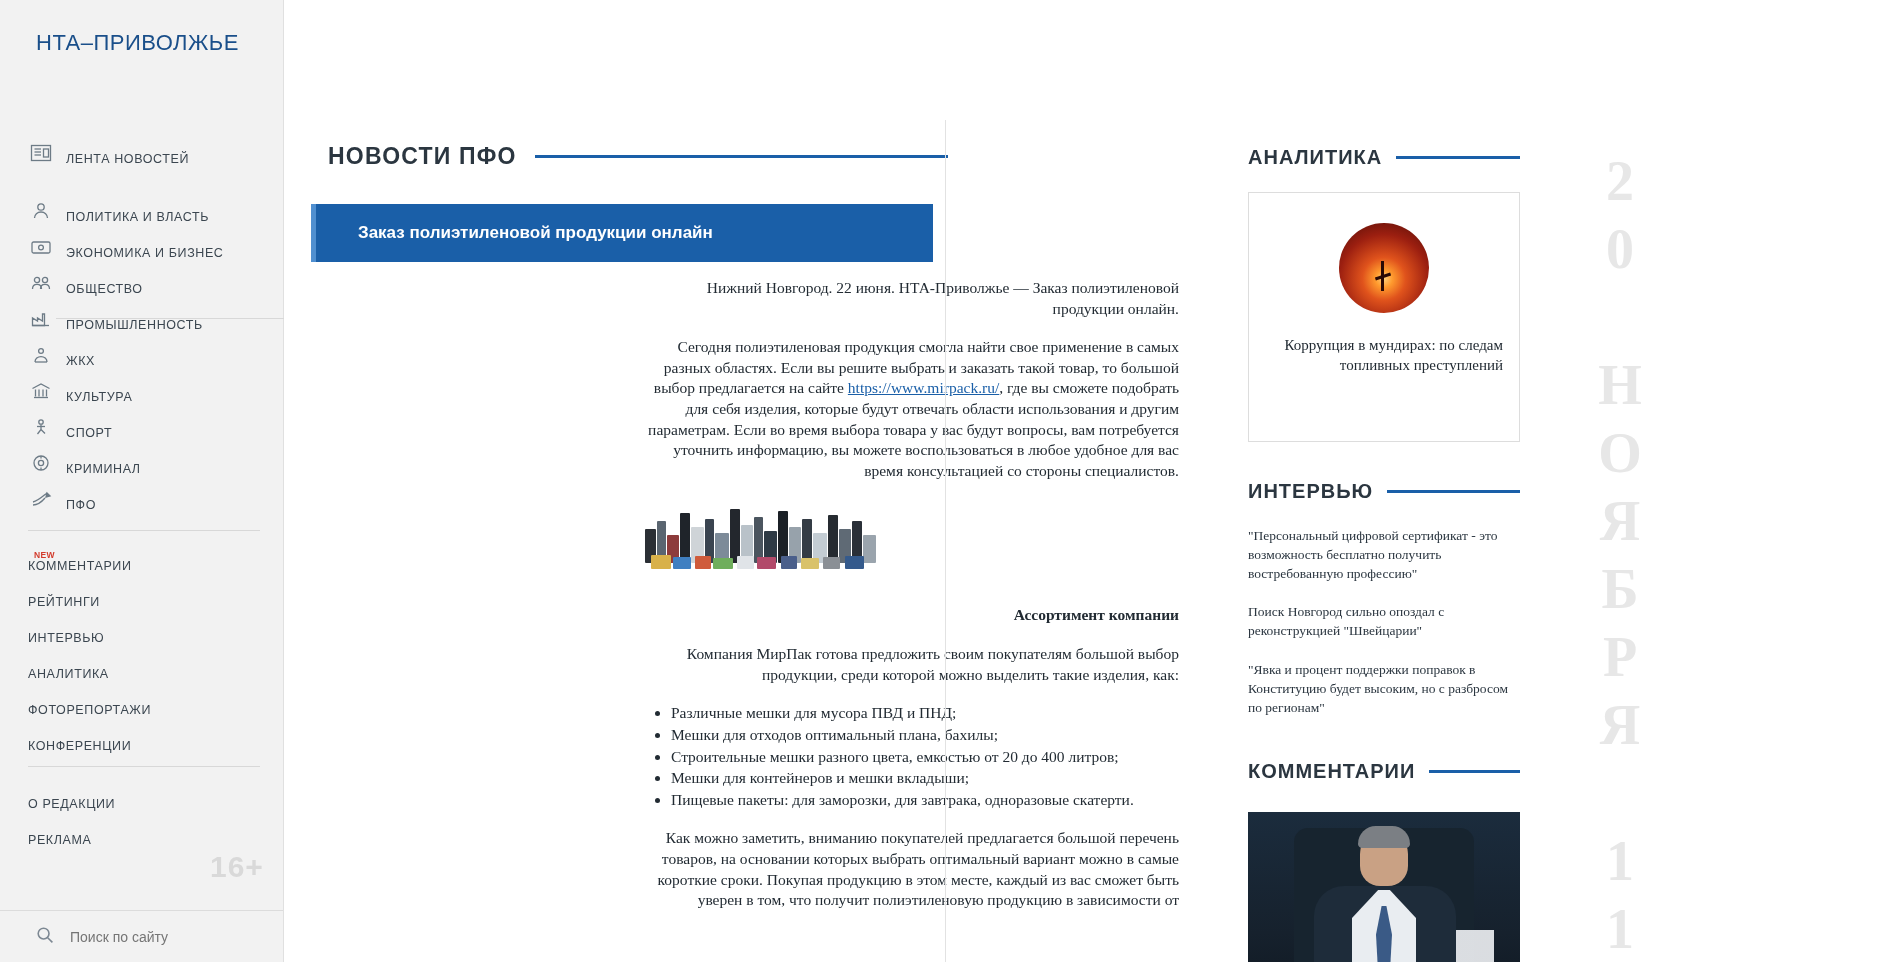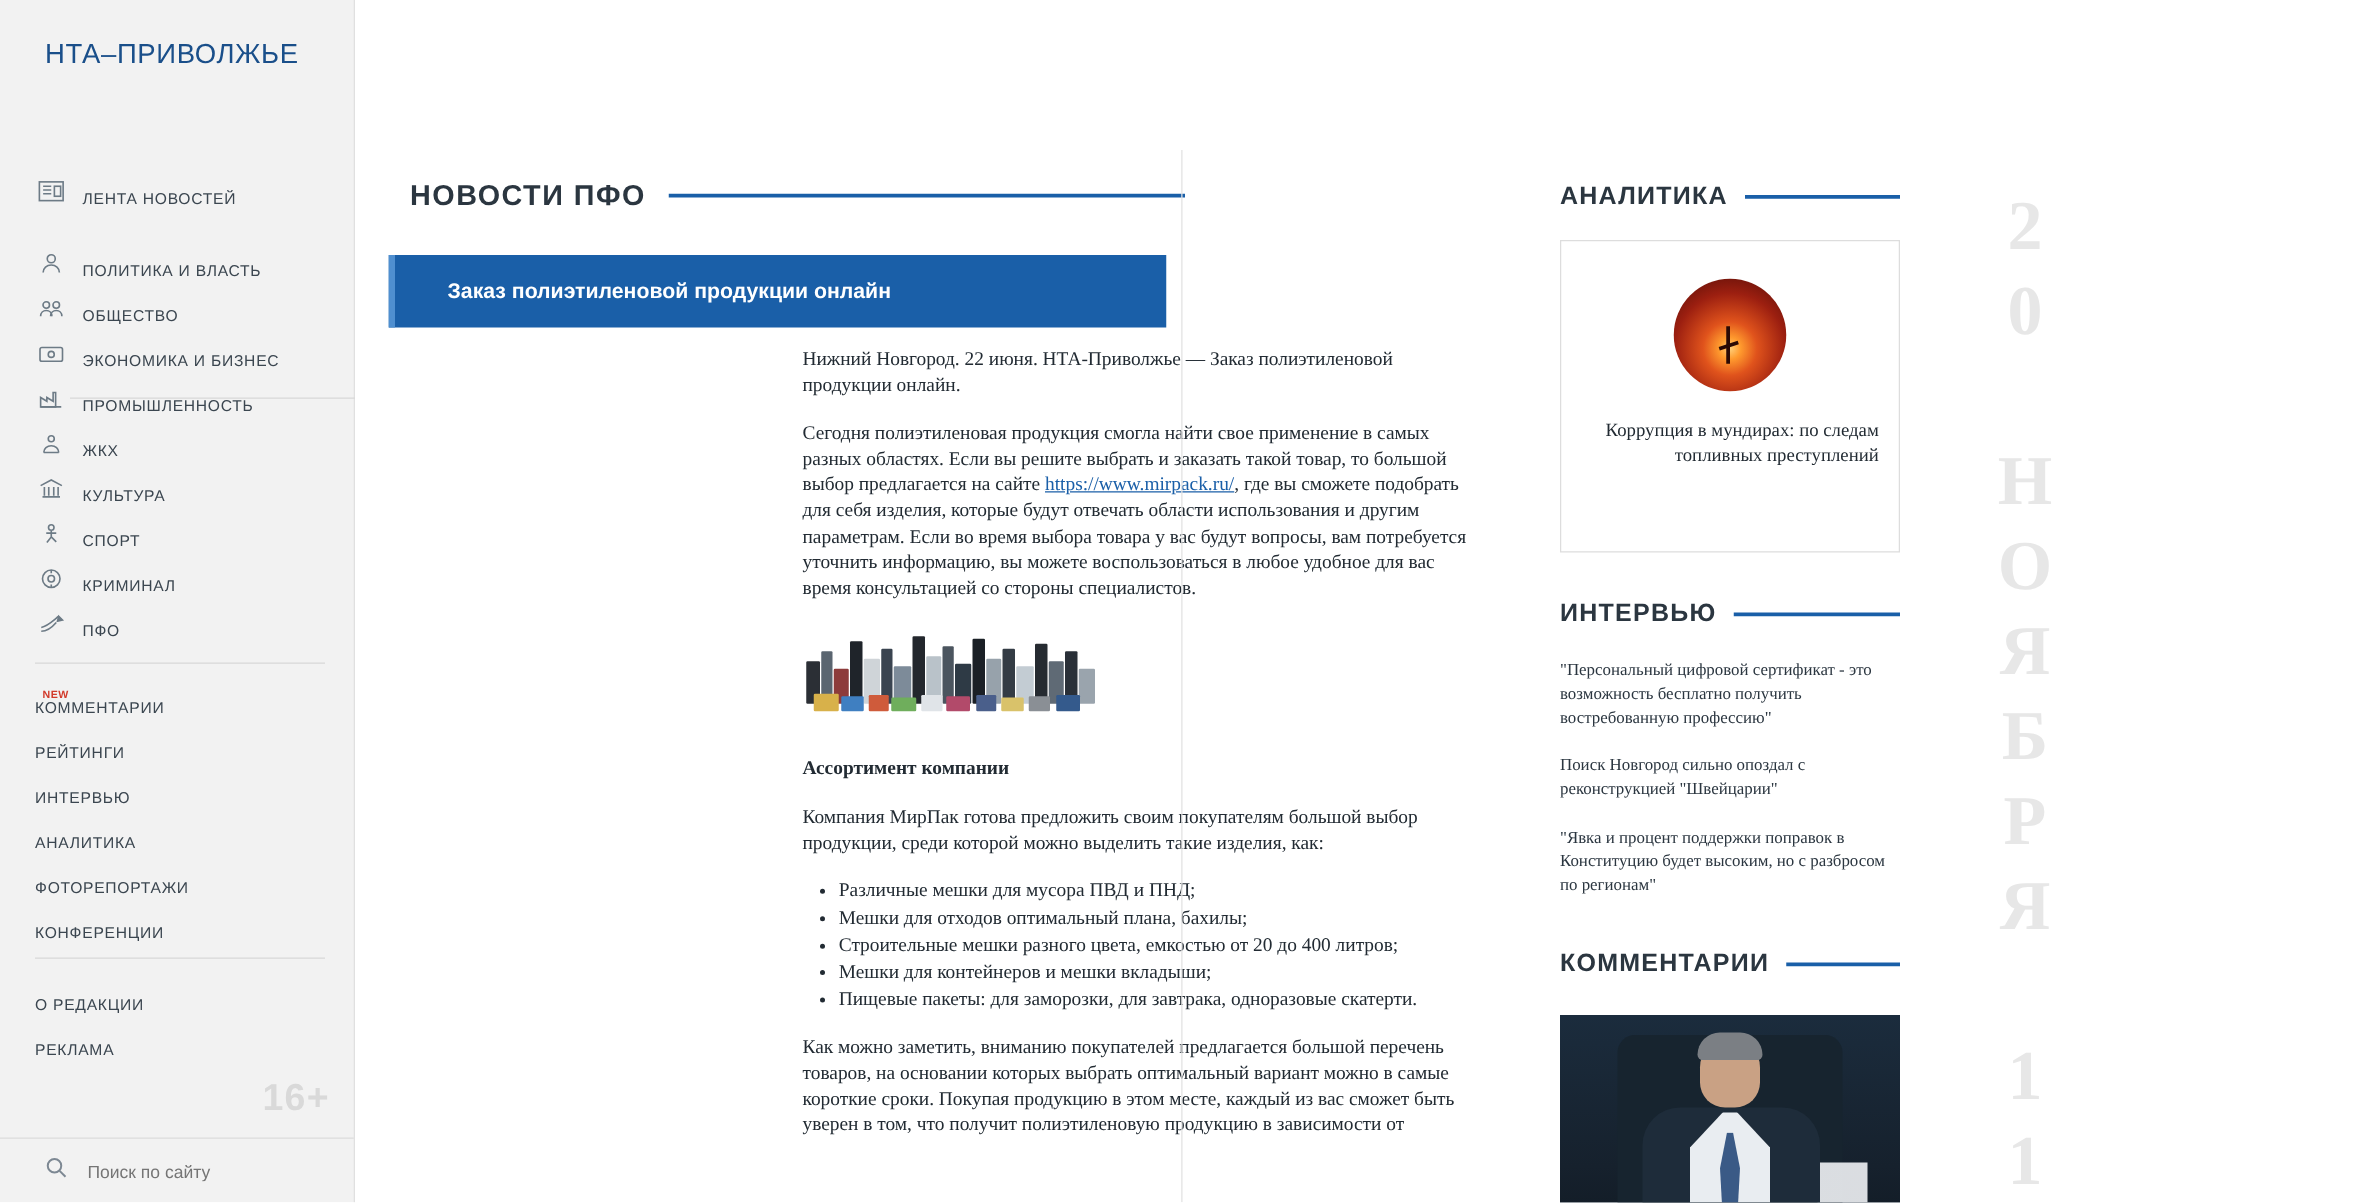--- a/index.html
+++ b/index.html
@@ -107,21 +107,20 @@
   #list-bottom { top: 786px; }
 
   #age-mark {
     position: absolute;
     left: 210px;
     top: 850px;
     font-size: 30px;
     color: #d9d9d9;
     font-weight: bold;
     letter-spacing: 1px;
-    margin-top: 12px;
   }
   #search-bar {
     position: absolute;
     left: 0;
     top: 910px;
     width: 283px;
     height: 52px;
     border-top: 1px solid #dcdcdc;
     display: flex;
     align-items: center;
@@ -197,21 +196,21 @@
   #article-body {
     position: absolute;
     left: 357px;
     top: 278px;
     width: 538px;
     font-family: "Liberation Serif", serif;
     font-size: 15.5px;
     line-height: 1.33;
     color: #222b33;
   }
-  #article-body p { margin: 0 0 18px 1px; }
+  #article-body p { margin: 0 0 18px 1px; text-align: right; }
   #article-body a { color: #1a5fa8; }
   #article-body ul {
     margin: 0 0 18px 0;
     padding-left: 30px;
   }
   #article-body li { margin-bottom: 1px; }
   .sub-head {
     font-weight: bold;
     font-family: "Liberation Serif", serif;
     font-size: 15.5px;
@@ -432,37 +431,37 @@
             <circle cx="11" cy="6" r="3.2"></circle>
               <path d="M4.5 17c0-3.6 2.9-6 6.5-6s6.5 2.4 6.5 6"></path>
           </svg>
         </span>
         <span class="nav-label">ПОЛИТИКА И ВЛАСТЬ</span>
       </div>
 
       <div class="nav-item">
         <span class="nav-icon">
           <svg width="22" height="20" viewBox="0 0 22 20" fill="none" stroke="currentColor" stroke-width="1.3">
+            <rect x="2" y="5" width="18" height="11" rx="1.5"></rect>
+              <circle cx="11" cy="10.5" r="2.4"></circle>
+          </svg>
+        </span>
+        <span class="nav-label">ЭКОНОМИКА И БИЗНЕС</span>
+      </div>
+
+      <div class="nav-item">
+        <span class="nav-icon">
+          <svg width="22" height="20" viewBox="0 0 22 20" fill="none" stroke="currentColor" stroke-width="1.3">
             <circle cx="7" cy="7" r="2.6"></circle>
               <circle cx="15" cy="7" r="2.6"></circle>
             <path d="M2.5 16c0-2.8 2-4.6 4.5-4.6s4.5 1.8 4.5 4.6"></path>
             <path d="M10.5 16c0-2.8 2-4.6 4.5-4.6s4.5 1.8 4.5 4.6"></path>
           </svg>
         </span>
         <span class="nav-label">ОБЩЕСТВО</span>
-      </div>
-
-      <div class="nav-item">
-        <span class="nav-icon">
-          <svg width="22" height="20" viewBox="0 0 22 20" fill="none" stroke="currentColor" stroke-width="1.3">
-            <rect x="2" y="5" width="18" height="11" rx="1.5"></rect>
-              <circle cx="11" cy="10.5" r="2.4"></circle>
-          </svg>
-        </span>
-        <span class="nav-label">ЭКОНОМИКА И БИЗНЕС</span>
       </div>
 
       <div class="nav-item">
         <span class="nav-icon">
           <svg width="22" height="20" viewBox="0 0 22 20" fill="none" stroke="currentColor" stroke-width="1.3">
             <path d="M2.5 16.5V9l5 3V9l5 3V5h2v11.5z"></path>
               <line x1="2.5" y1="16.5" x2="19" y2="16.5"></line>
           </svg>
         </span>
         <span class="nav-label">ПРОМЫШЛЕННОСТЬ</span>

